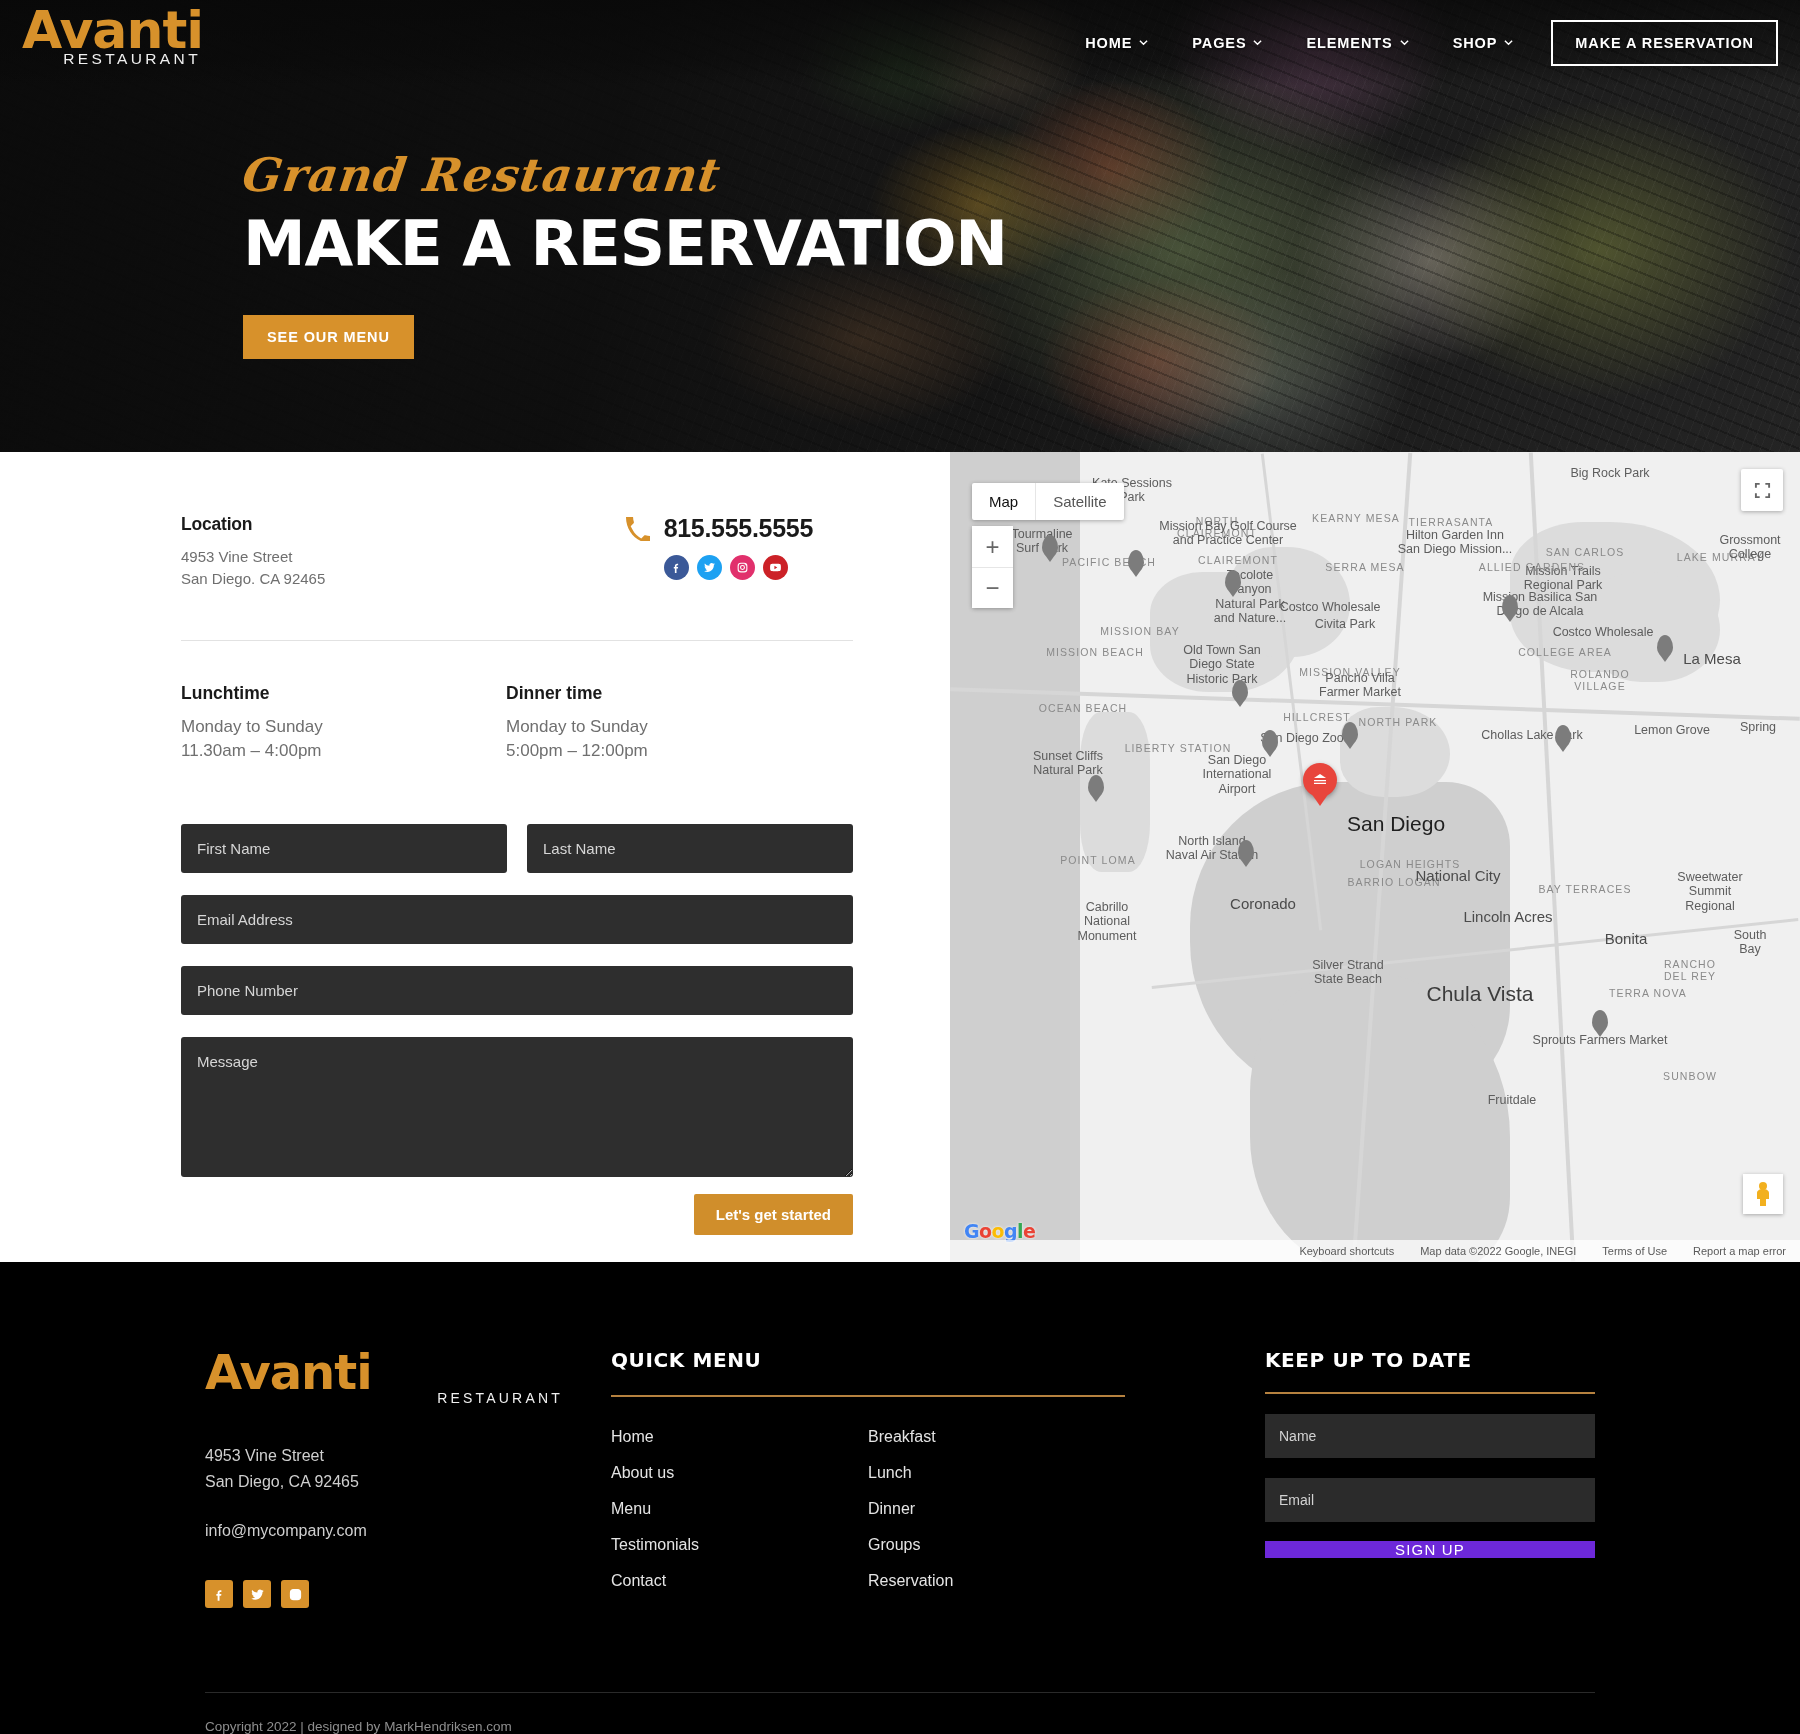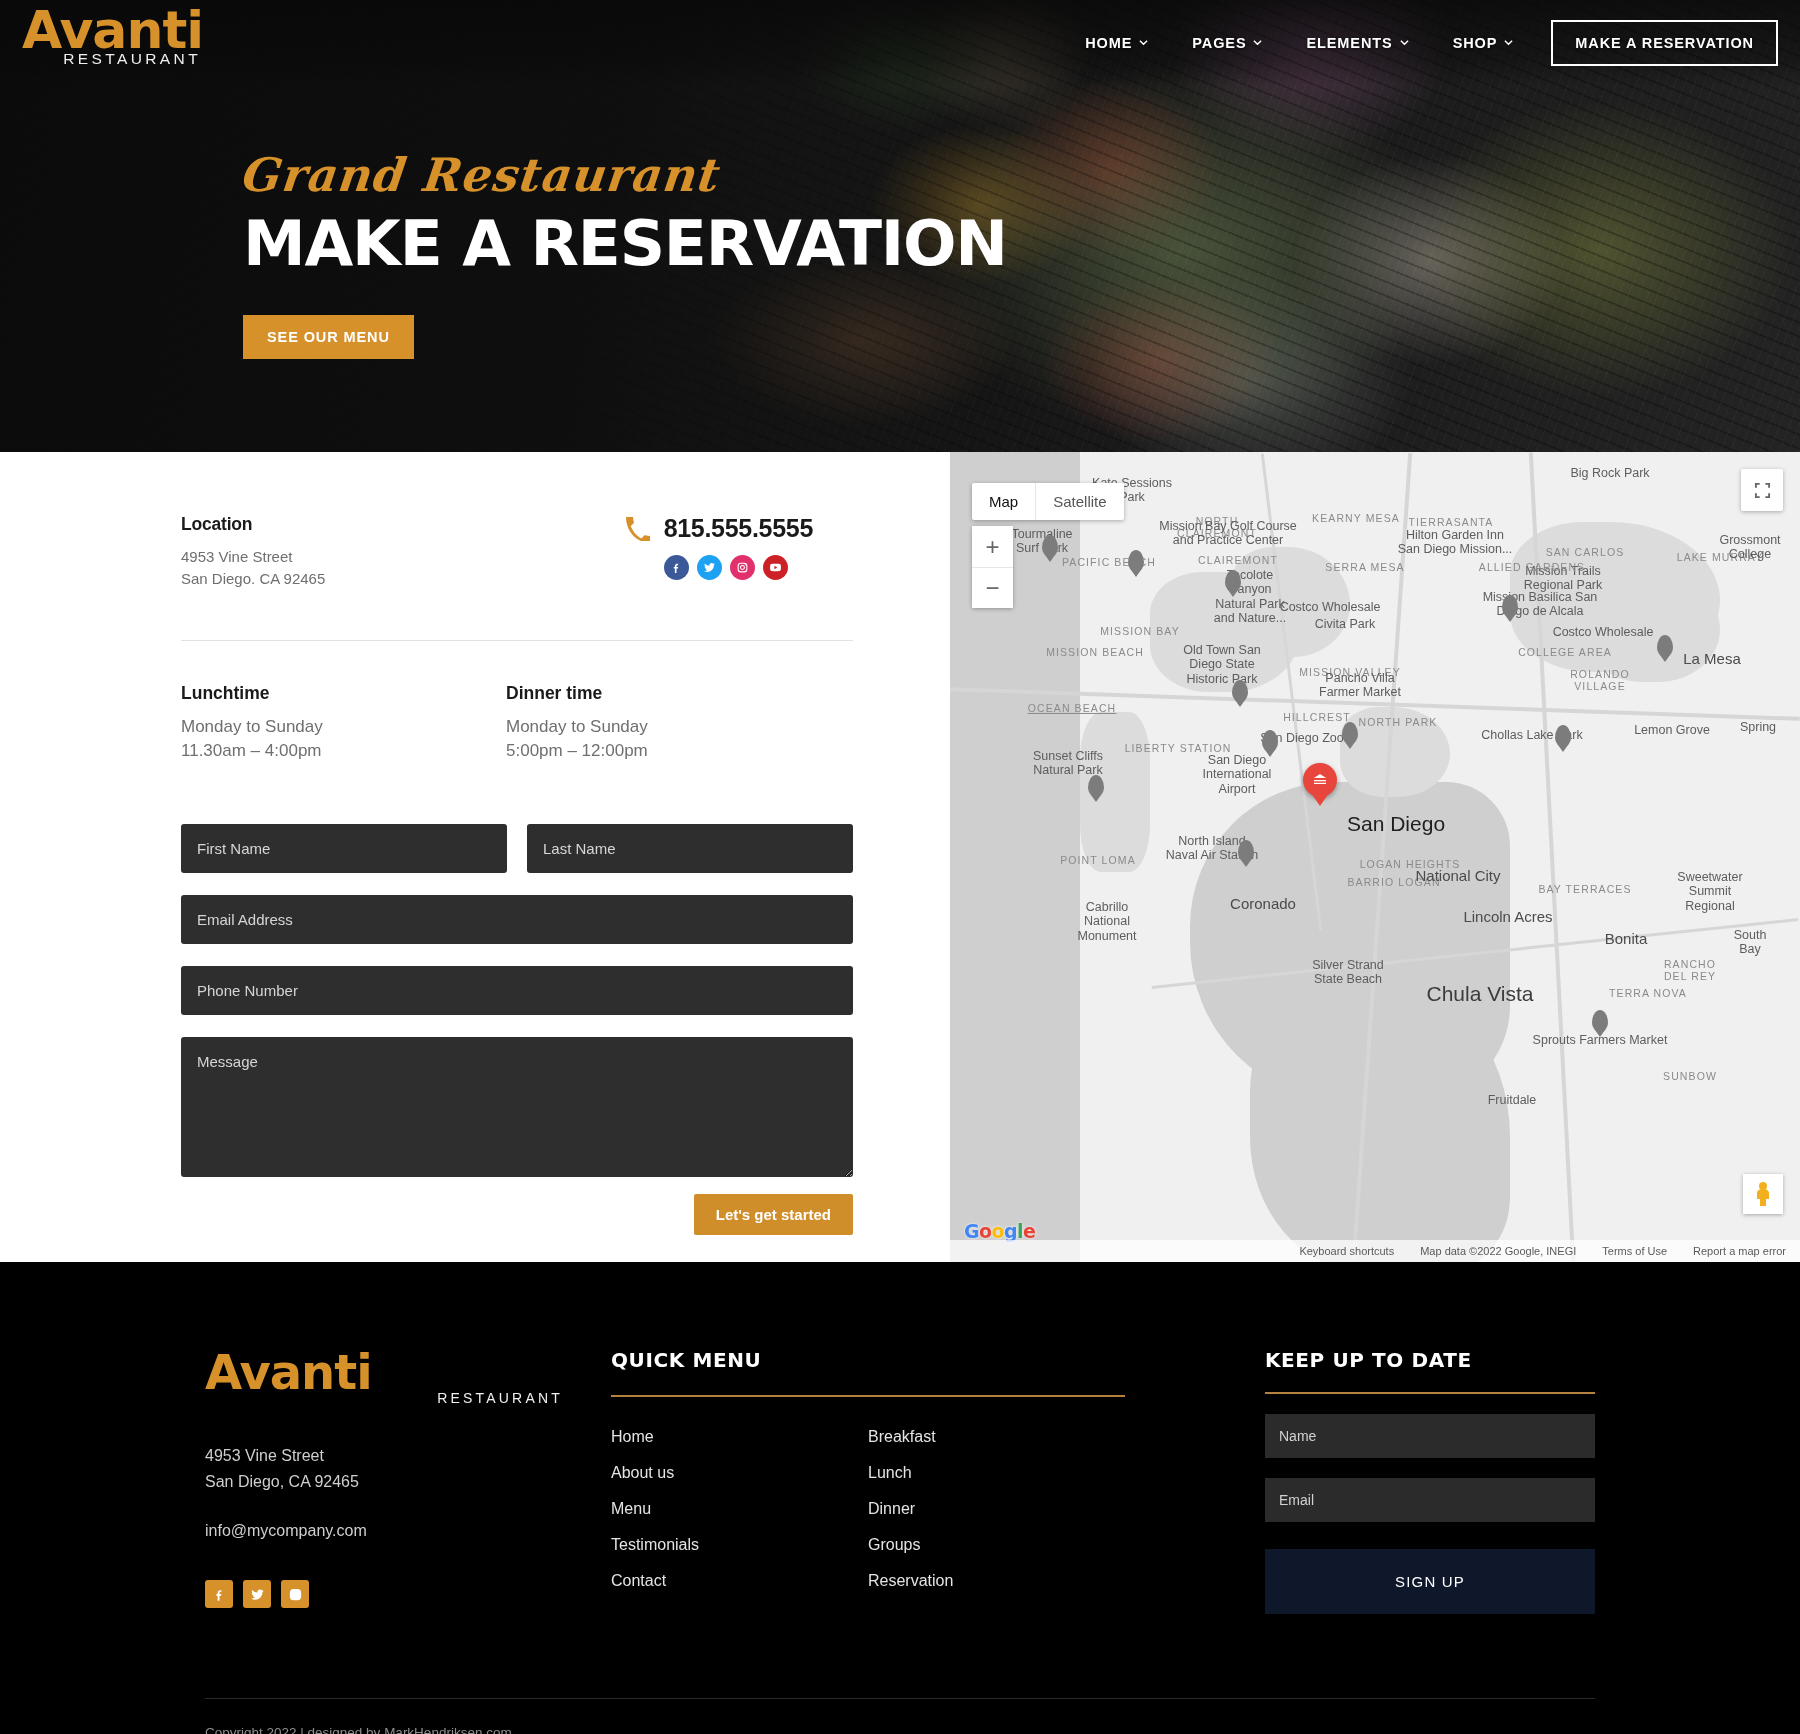--- a/index.html
+++ b/index.html
@@ -279,23 +279,23 @@
 
   .f-right { width: 330px; margin-left: auto; }
   .f-right .f-rule { margin-top: 20px; }
   .nl-fld {
     width: 100%; background: #2b2b2b; border: none; color: #fff;
     font-family: "Liberation Sans", sans-serif; font-size: 14px;
     padding: 14px 14px; margin-top: 20px; outline: none; display: block;
   }
   .nl-fld::placeholder { color: #d2d2d2; opacity: 1; }
   .nl-btn {
-    width: 100%; margin-top: 27px; background: #0f172a; border: none;
+    width: 100%; margin-top: 19px; background: #6d28d9; border: none;
     color: #fff; font-family: "Liberation Sans", sans-serif;
-    font-size: 15px; letter-spacing: 1.2px; padding: 24px 0; cursor: pointer;
+    font-size: 15px; letter-spacing: 1.2px; padding: 0 0; cursor: pointer;
   }
   .f-bottom { width: 1390px; margin: 84px auto 0; border-top: 1px solid #2a2a2a; }
   .copyright { color: #8e8e8e; font-size: 13.5px; padding: 26px 0 38px 0; }
 </style>
 </head>
 <body>
 
 <section class="hero">
   <div class="hero-bg"></div>
   <div class="hero-shade"></div>
@@ -509,21 +509,21 @@
 Diego State
 Historic Park</div>
           <div class="maplabel hood" style="left: 400px; top: 220px;">MISSION VALLEY</div>
           <div class="maplabel " style="left: 410px; top: 233px;">Pancho Villa
 Farmer Market</div>
           <div class="maplabel hood" style="left: 367px; top: 265px;">HILLCREST</div>
           <div class="maplabel hood" style="left: 448px; top: 270px;">NORTH PARK</div>
           <div class="maplabel " style="left: 582px; top: 283px;">Chollas Lake Park</div>
           <div class="maplabel " style="left: 722px; top: 278px;">Lemon Grove</div>
           <div class="maplabel " style="left: 808px; top: 275px;">Spring</div>
-          <div class="maplabel hood" style="left: 122px; top: 256px; text-decoration: underline;">OCEAN BEACH</div>
+          <div class="maplabel hood" style="left: 133px; top: 256px;">OCEAN BEACH</div>
           <div class="maplabel hood" style="left: 228px; top: 296px;">LIBERTY STATION</div>
           <div class="maplabel " style="left: 352px; top: 286px;">San Diego Zoo</div>
           <div class="maplabel " style="left: 118px; top: 311px;">Sunset Cliffs
 Natural Park</div>
           <div class="maplabel " style="left: 287px; top: 323px;">San Diego
 International
 Airport</div>
           <div class="maplabel " style="left: 262px; top: 396px;">North Island
 Naval Air Station</div>
           <div class="maplabel hood" style="left: 148px; top: 408px;">POINT LOMA</div>

